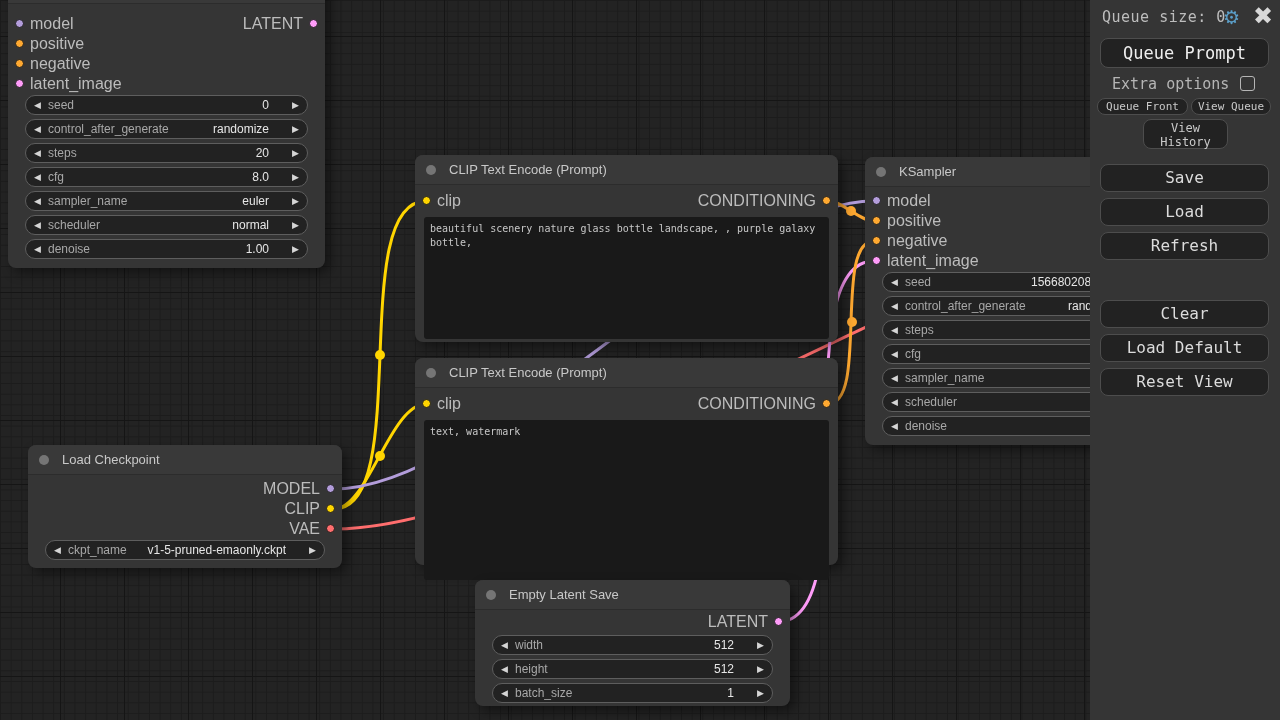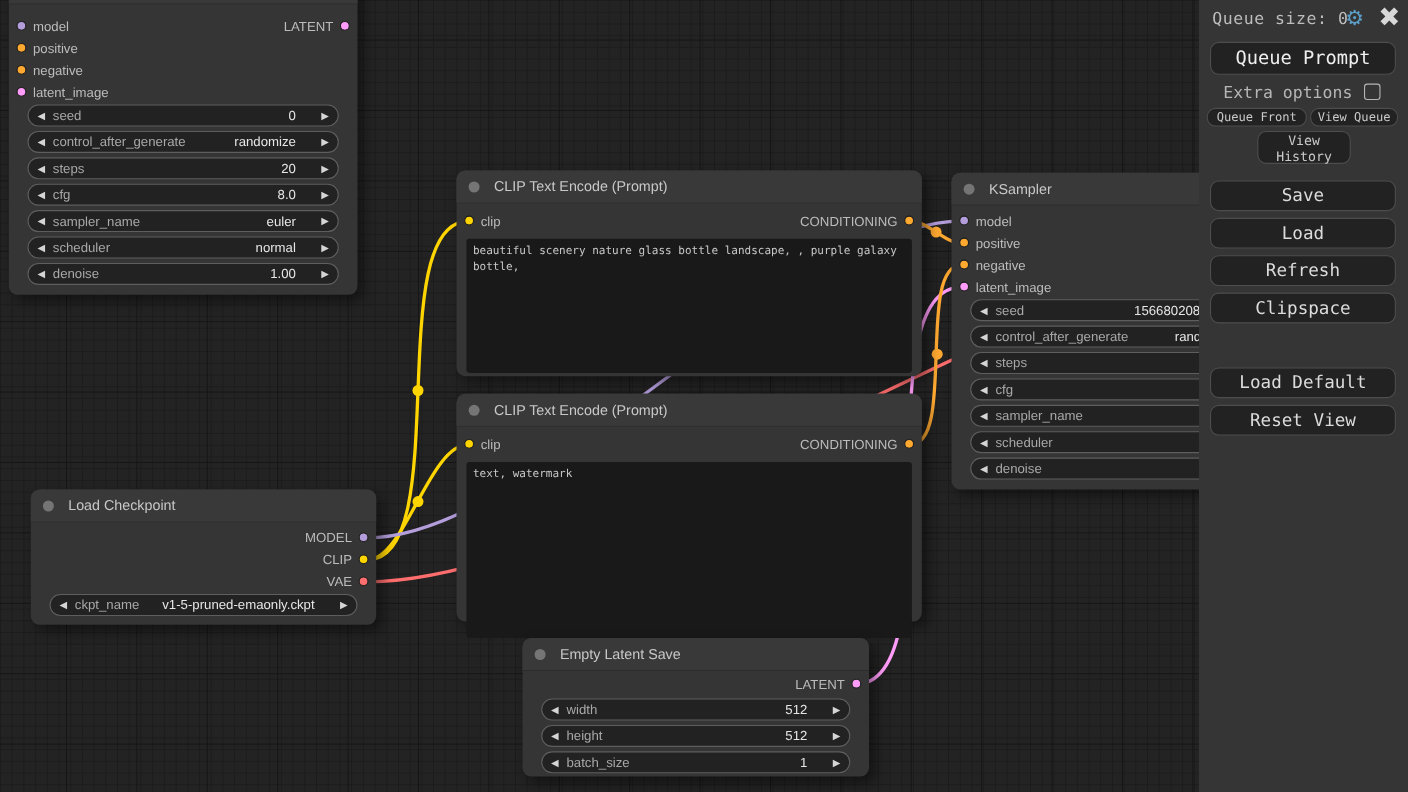--- a/index.html
+++ b/index.html
@@ -14,21 +14,21 @@
     background-size:64px 64px,64px 64px,10.65px 10.65px,10.65px 10.65px;
     background-position:60px 36px,60px 36px,0 0,0 0;}
   #wires{position:absolute;left:0;top:0;z-index:1;pointer-events:none;}
   .wire{fill:none;stroke-width:3;}
   .node{position:absolute;z-index:2;background:#353535;border-radius:8px;
     box-shadow:5px 5px 12px rgba(0,0,0,.45);color:#bcbcbc;}
   .ntitle{position:absolute;left:0;right:0;top:0;height:30px;line-height:30px;
     background:#393939;border-radius:8px 8px 0 0;border-bottom:1px solid #2c2c2c;
     color:#c8c8c8;font-size:13px;padding-left:34px;box-sizing:border-box;overflow:hidden;}
   .tdot{position:absolute;left:11px;top:10px;width:10px;height:10px;border-radius:50%;background:#757575;}
-  .prow{position:absolute;left:0;right:0;height:20px;line-height:20px;font-size:12px;color:#bcbcbc;}
+  .prow{position:absolute;left:0;right:0;height:20px;line-height:20px;font-size:16px;color:#bcbcbc;}
   .pdot{position:absolute;top:5px;width:9px;height:9px;border-radius:50%;border:1px solid #1e1e1e;box-sizing:border-box;}
   .in .pdot{left:7px;} .in .plabel{position:absolute;left:22px;}
   .out{text-align:right;} .out .pdot{right:7px;} .out .plabel{position:absolute;right:22px;}
   .c-model{background:#B39DDB;} .c-clip{background:#FFD500;} .c-vae{background:#FF6E6E;}
   .c-cond{background:#FFA931;} .c-latent{background:#FF9CF9;}
   .widget{position:absolute;left:17px;right:17px;height:20px;background:#222;
     border:1px solid #5e5e5e;border-radius:10px;font-size:12px;line-height:18px;box-sizing:border-box;overflow:hidden;}
   .warr{position:absolute;top:0;font-size:9px;color:#d5d5d5;}
   .warr.l{left:8px;} .warr.r{right:8px;}
   .wlabel{position:absolute;left:22px;color:#a8a8a8;}
@@ -271,18 +271,18 @@
     <div id="closex">✖</div>
     <div class="btn" id="qprompt">Queue Prompt</div>
     <div class="xopt">Extra options</div>
     <div id="xoptbox"></div>
     <div class="btn" id="qfront">Queue Front</div>
     <div class="btn" id="vqueue">View Queue</div>
     <div class="btn" id="vhist">View History</div>
     <div class="btn act" style="top:164px;">Save</div>
     <div class="btn act" style="top:198px;">Load</div>
     <div class="btn act" style="top:232px;">Refresh</div>
-    <div class="btn act" style="top:266px;">Clipspace</div>
+    <div class="btn act" style="top:300px;">Clear</div>
     <div class="btn act" style="top:334px;">Load Default</div>
     <div class="btn act" style="top:368px;">Reset View</div>
   </div>
 
 </div>
 
 </body></html>

